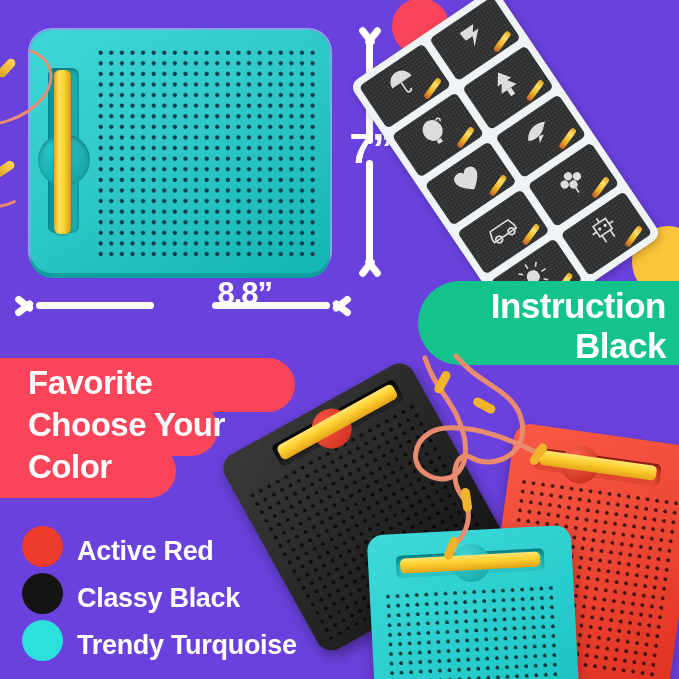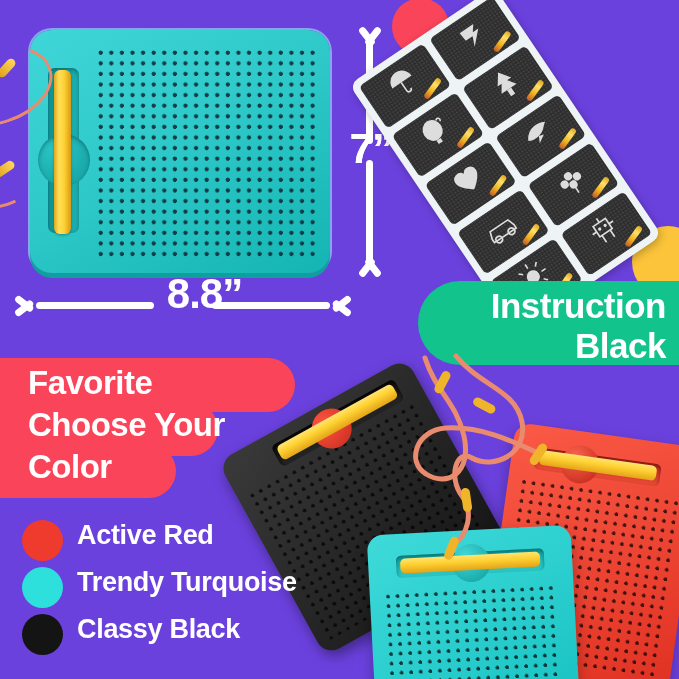--- a/index.html
+++ b/index.html
@@ -82,22 +82,22 @@
   #dim-h .head-lf{left:0;}
   #dim-h .head-rt{right:0;}
   #dim-h .head-lf::before,#dim-h .head-lf::after,
   #dim-h .head-rt::before,#dim-h .head-rt::after{
     content:"";position:absolute;width:7px;height:21px;background:#fff;border-radius:4px;}
   #dim-h .head-lf::before{left:0;top:0;transform:rotate(52deg);transform-origin:left center;}
   #dim-h .head-lf::after{left:0;bottom:0;transform:rotate(-52deg);transform-origin:left center;}
   #dim-h .head-rt::before{right:0;top:0;transform:rotate(-52deg);transform-origin:right center;}
   #dim-h .head-rt::after{right:0;bottom:0;transform:rotate(52deg);transform-origin:right center;}
   #dim-h-label{
-    position:absolute;left:115px;top:-12px;width:135px;text-align:center;
-    font-size:42px;line-height:40px;color:#fff;font-weight:bold;letter-spacing:-1px;
+    position:absolute;left:115px;top:-12px;width:135px;text-align:right;
+    font-size:31px;line-height:40px;color:#fff;font-weight:bold;letter-spacing:-1px;
   }
 
   
   #instr-sheet{
     position:absolute;left:418px;top:10px;width:175px;height:300px;
     transform:rotate(-34deg);transform-origin:50% 50%;
     background:#eef3f6;border-radius:10px;
     padding:5px;box-sizing:border-box;
     display:grid;grid-template-columns:1fr 1fr;grid-template-rows:repeat(5,1fr);
     gap:4px;
@@ -130,21 +130,21 @@
   #pill2{top:44px;width:258px;}
   #pill3{top:86px;width:216px;}
   #banner-text{
     position:absolute;left:28px;top:4px;width:270px;
     color:#fff;font-weight:bold;font-size:33px;line-height:41px;letter-spacing:-.5px;
   }
   #banner-text span{display:block;}
 
   
   #legend{position:absolute;left:22px;top:520px;width:330px;}
-  .legend-row{position:relative;height:47px;display:flex;align-items:flex-start;}
+  .legend-row{position:relative;height:47px;display:flex;align-items:flex-end;}
   .swatch{width:41px;height:41px;border-radius:50%;flex:0 0 auto;}
   .legend-label{
     margin-left:14px;color:#fff;font-weight:bold;font-size:27px;letter-spacing:-.3px;
     white-space:nowrap;
   }
 
   
   .tablet{position:absolute;border-radius:16px;}
   .tablet .tdots{
     position:absolute;inset:0;
@@ -408,22 +408,22 @@
     <span>Choose Your</span>
     <span>Color</span>
   </div>
 
   <div id="legend">
     <div class="legend-row">
       <div class="swatch" style="background:#ee3b2e;"></div>
       <div class="legend-label">Active Red</div>
     </div>
     <div class="legend-row">
+      <div class="swatch" style="background:#141414;"></div>
+      <div class="legend-label">Classy Black</div>
+    </div>
+    <div class="legend-row">
       <div class="swatch" style="background:#2de0dc;"></div>
       <div class="legend-label">Trendy Turquoise</div>
     </div>
-    <div class="legend-row">
-      <div class="swatch" style="background:#141414;"></div>
-      <div class="legend-label">Classy Black</div>
-    </div>
   </div>
 
 </div>
 
 </body></html>

